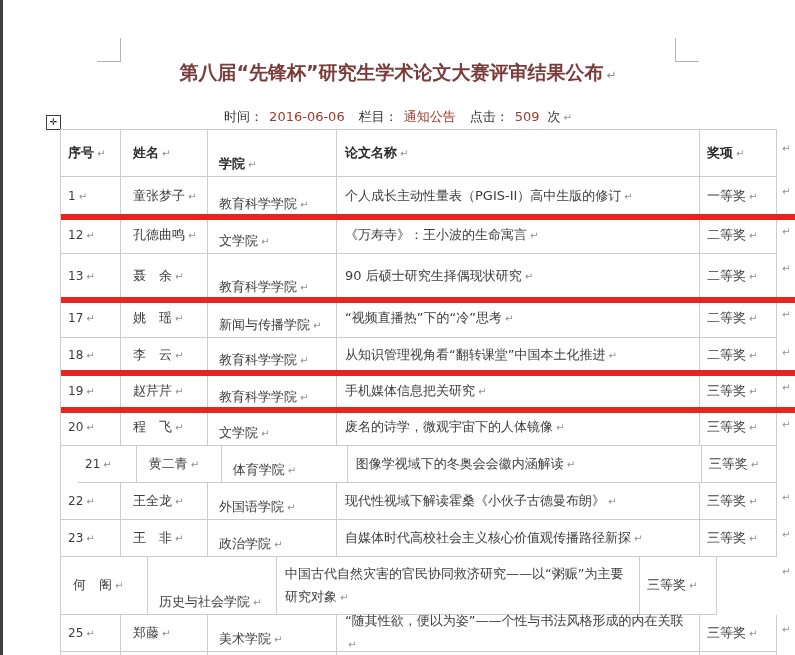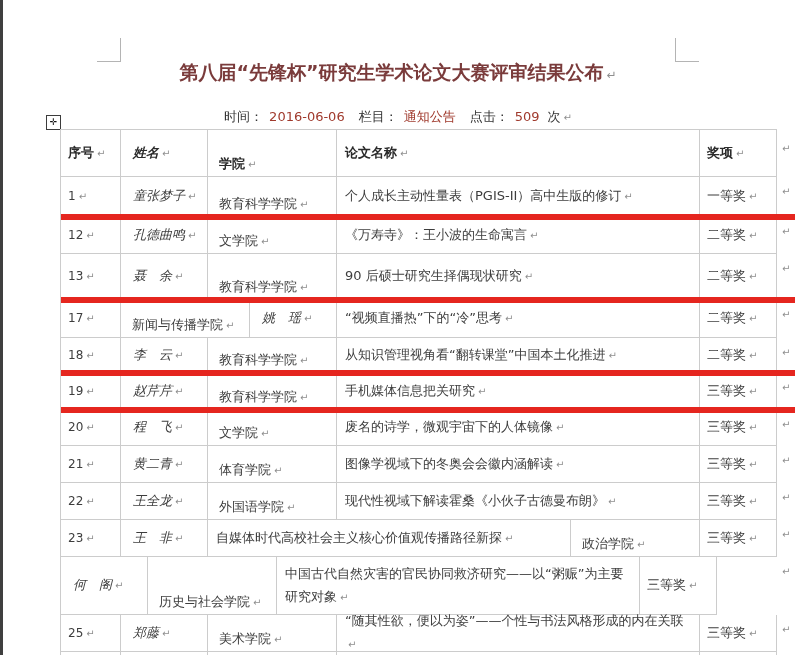--- a/index.html
+++ b/index.html
@@ -25,35 +25,35 @@
 
   .handle{position:absolute;left:46px;top:115px;width:13px;height:13px;border:1px solid #3c3c3c;background:#fff;
           display:flex;align-items:center;justify-content:center;font-size:9px;line-height:9px;color:#111;cursor:move;}
 
   .tbl{position:absolute;left:60px;top:129px;width:716px;border-left:1px solid var(--table-border,#cccccc);border-top:1px solid var(--table-border,#cccccc);}
   .row{display:flex;position:relative;}
   .cell{border-right:1px solid var(--table-border,#cccccc);border-bottom:1px solid var(--table-border,#cccccc);
         display:flex;align-items:center;font-size:13px;color:#3d3d3d;line-height:1.75;box-sizing:border-box;}
   .cell .txt{display:inline;}
   .c0{width:60px;padding-left:7px;font-size:12px;}
-  .c1{width:87px;padding-left:12px;font-style:italic;}
+  .c1{width:87px;padding-left:12px;}
   .c2{width:129px;padding-left:11px;align-items:flex-end;}
   .c3{width:363px;padding-left:8px;padding-right:8px;}
   .c4{width:77px;padding-left:7px;}
   .row.head .cell{font-weight:bold;color:#2b2b2b;font-size:13px;}
 
   .row:nth-child(1){height:47px;}
   .row:nth-child(2){height:40px;}
   .row:nth-child(3){height:37px;}
   .row:nth-child(4){height:46px;}
   .row:nth-child(5){height:38px;}
   .row:nth-child(6){height:35px;}
   .row:nth-child(7){height:37px;}
   .row:nth-child(8){height:36px;}
-  .row:nth-child(9){height:37px;}
+  .row:nth-child(9){height:37px;margin-left:17px;}
   .row:nth-child(10){height:37px;}
   .row:nth-child(11){height:37px;}
   .row:nth-child(12){height:58px;}
   .row:nth-child(13){height:37px;}
   .row:nth-child(14){height:12px;}
   .row .cell{height:100%;}
 
   .uline-bar{position:absolute;left:0;right:-19px;bottom:-3px;height:6px;background:var(--annotation-line,#e5261f);z-index:4;}
 
   .rowend{position:absolute;left:721px;top:9px;color:#8f8f8f;font-size:10px;}
@@ -151,26 +151,26 @@
         <div class="cell c4">
           <span class="txt">二等奖<span class="pmark">↵</span></span>
         </div>
         <div class="uline-bar"></div>
         <span class="rowend">↵</span>
       </div>
       <div class="row">
         <div class="cell c0">
           <span class="txt">17<span class="pmark">↵</span></span>
         </div>
+        <div class="cell c1">
+          <span class="txt">姚　瑶<span class="pmark">↵</span></span>
+        </div>
         <div class="cell c2">
           <span class="txt">新闻与传播学院<span class="pmark">↵</span></span>
         </div>
-        <div class="cell c1">
-          <span class="txt">姚　瑶<span class="pmark">↵</span></span>
-        </div>
         <div class="cell c3">
           <span class="txt">“视频直播热”下的“冷”思考<span class="pmark">↵</span></span>
         </div>
         <div class="cell c4">
           <span class="txt">二等奖<span class="pmark">↵</span></span>
         </div>
         <span class="rowend">↵</span>
       </div>
       <div class="row">
         <div class="cell c0">
@@ -264,25 +264,25 @@
         </div>
         <span class="rowend">↵</span>
       </div>
       <div class="row">
         <div class="cell c0">
           <span class="txt">23<span class="pmark">↵</span></span>
         </div>
         <div class="cell c1">
           <span class="txt">王　非<span class="pmark">↵</span></span>
         </div>
+        <div class="cell c2">
+          <span class="txt">政治学院<span class="pmark">↵</span></span>
+        </div>
         <div class="cell c3">
           <span class="txt">自媒体时代高校社会主义核心价值观传播路径新探<span class="pmark">↵</span></span>
-        </div>
-        <div class="cell c2">
-          <span class="txt">政治学院<span class="pmark">↵</span></span>
         </div>
         <div class="cell c4">
           <span class="txt">三等奖<span class="pmark">↵</span></span>
         </div>
         <span class="rowend">↵</span>
       </div>
       <div class="row">
         <div class="cell c1">
           <span class="txt">何　阁<span class="pmark">↵</span></span>
         </div>

